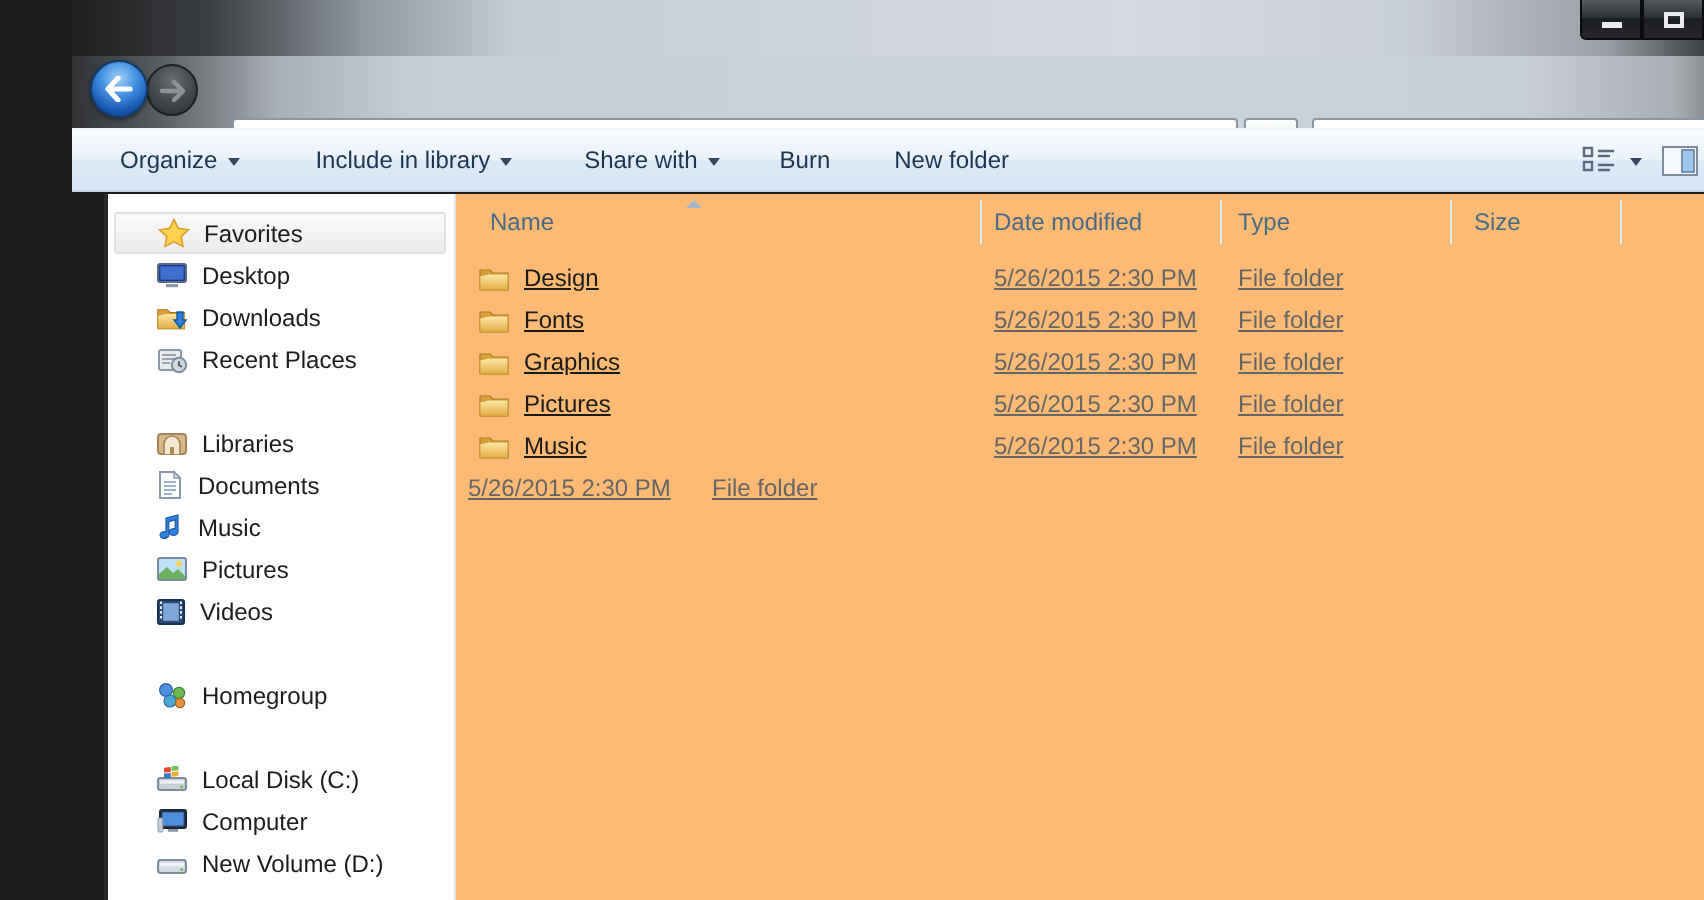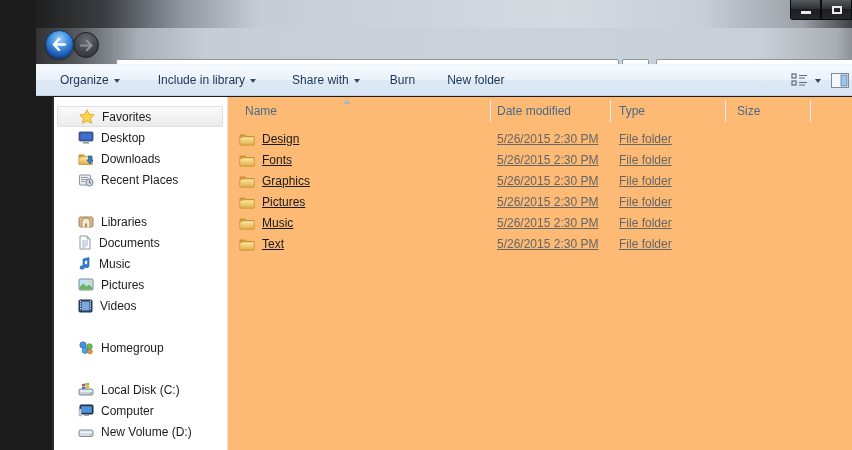--- a/index.html
+++ b/index.html
@@ -414,26 +414,20 @@
               <svg width="16" height="14" viewBox="0 0 16 14">
                 <use href="#folder16"></use>
               </svg>
               <span>Music</span>
             </div>
           <div class="cell c2">5/26/2015 2:30 PM</div>
           <div class="cell c3">File folder</div>
           <div class="cell c4"></div>
         </div>
         <div class="filerow">
-          <div class="cell c1">
-              <svg width="16" height="14" viewBox="0 0 16 14">
-                <use href="#folder16"></use>
-              </svg>
-              <span>Text</span>
-            </div>
           <div class="cell c2">5/26/2015 2:30 PM</div>
           <div class="cell c3">File folder</div>
           <div class="cell c4"></div>
         </div>
       </div>
     </div>
   </div>
 </div>
 
 </body></html>

